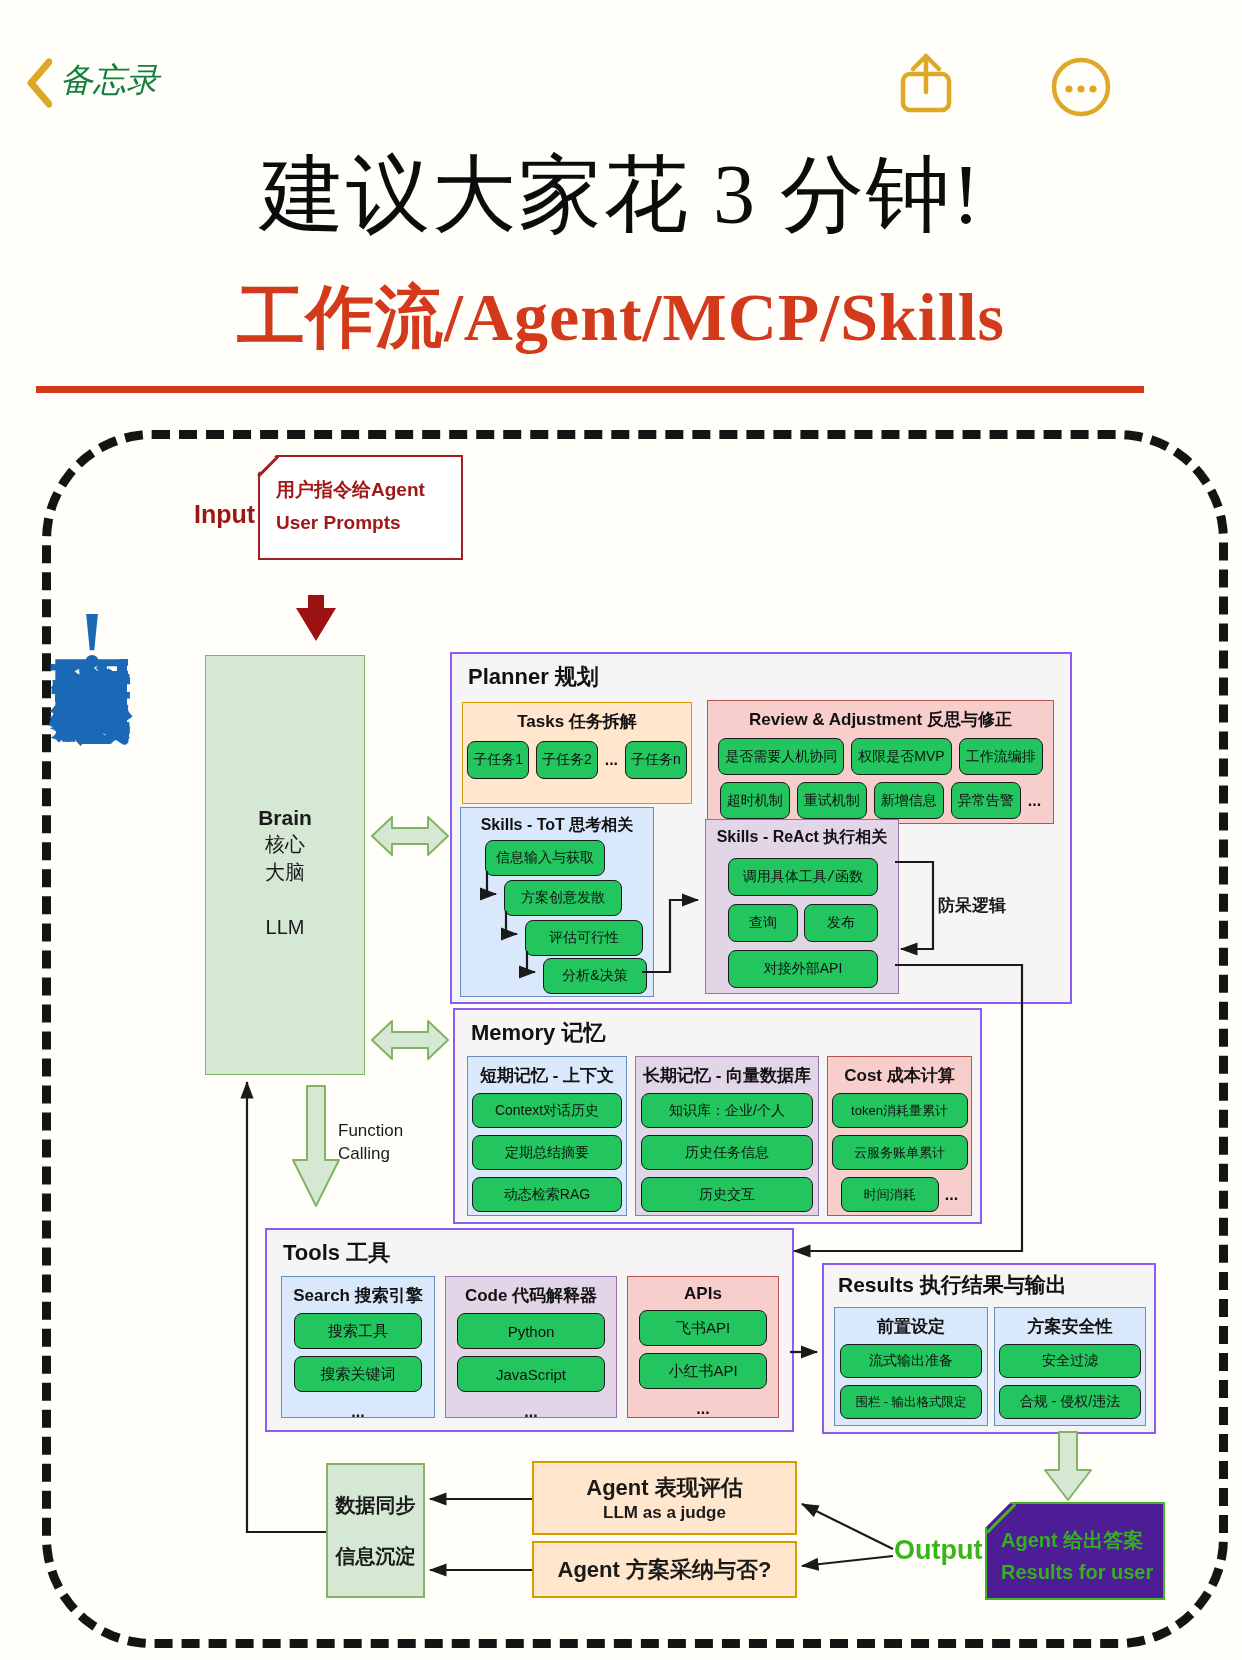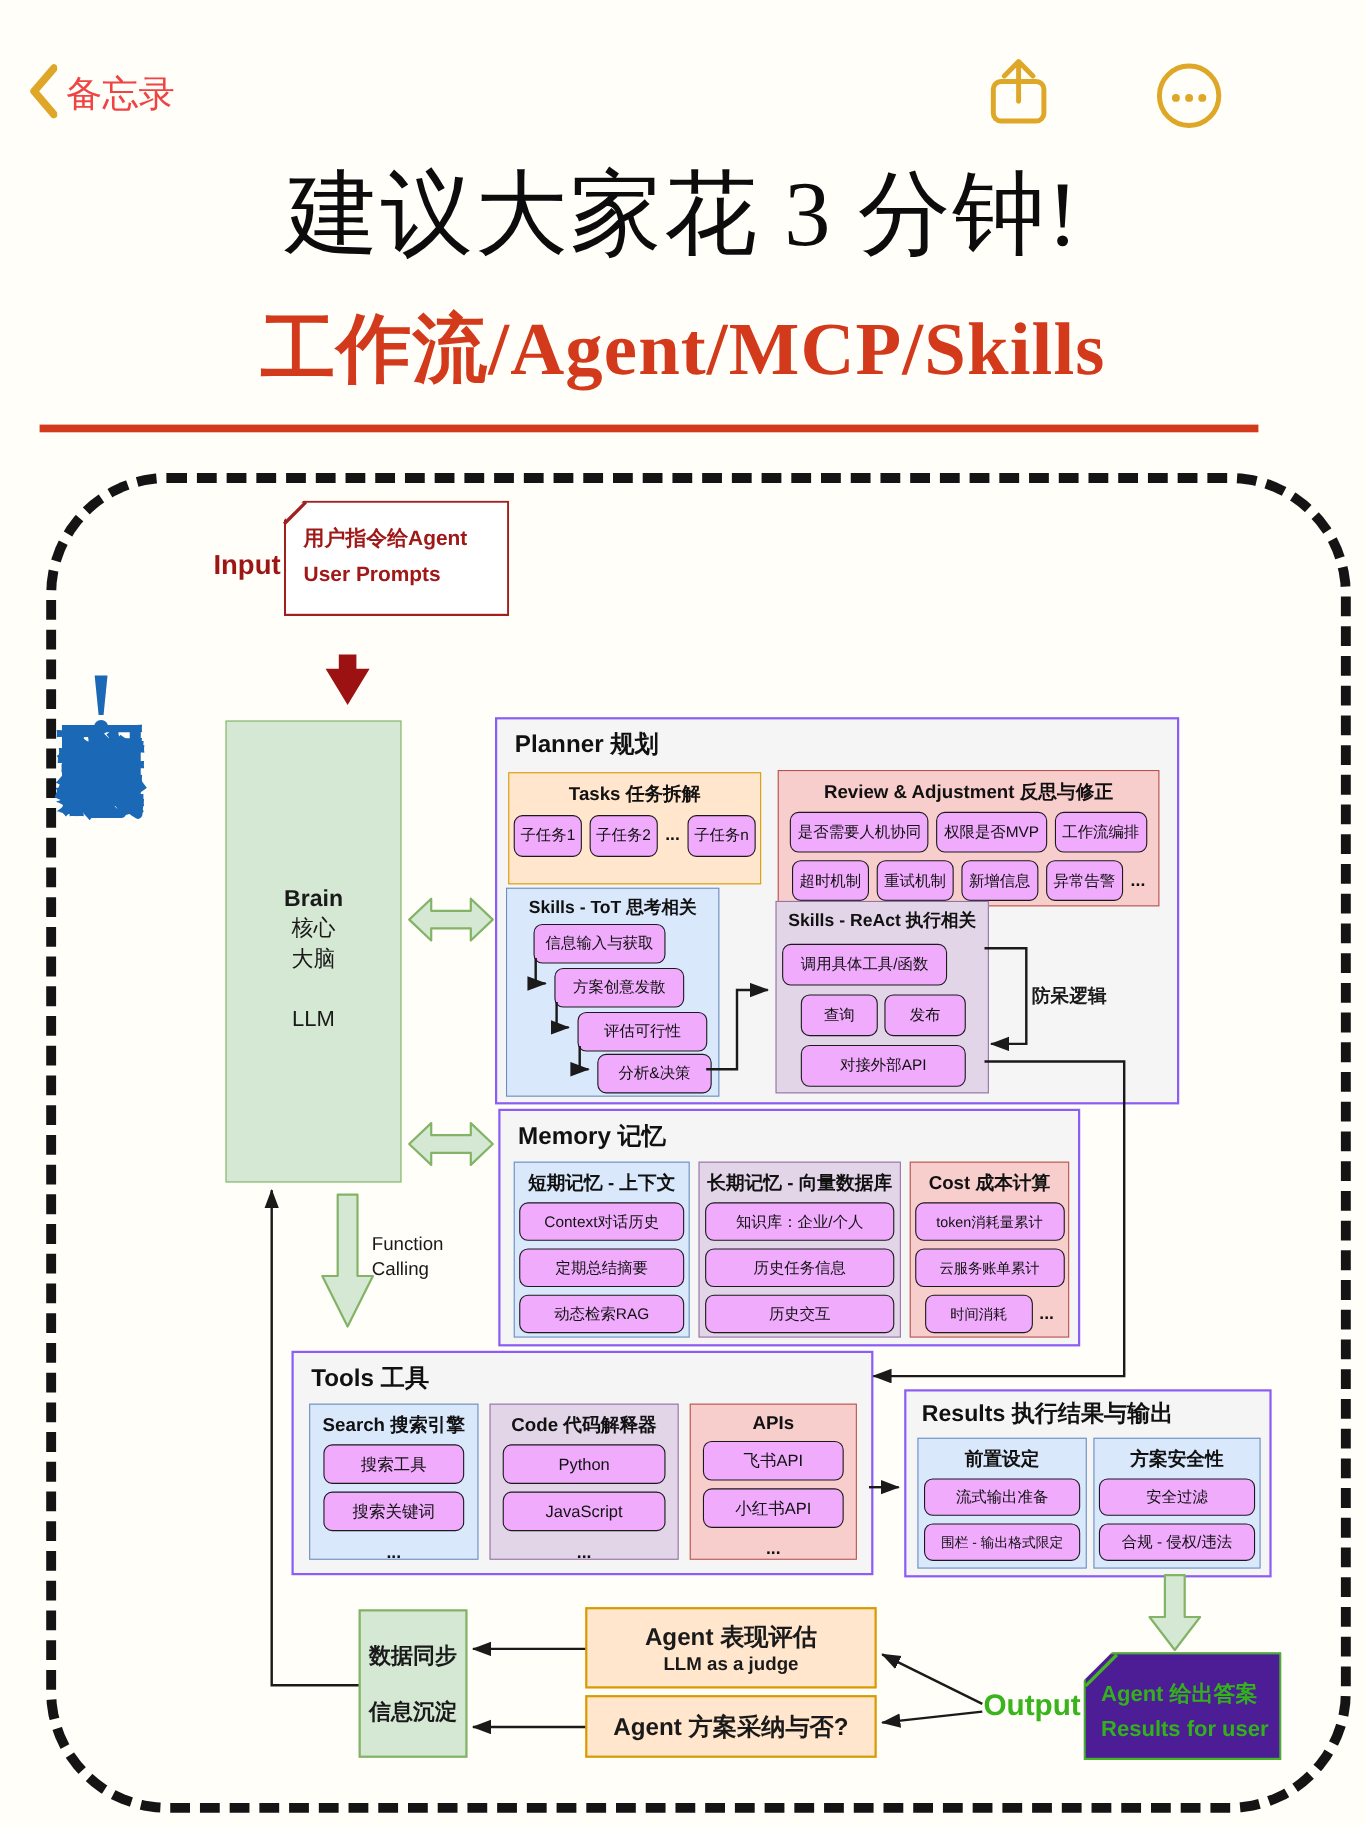--- a/index.html
+++ b/index.html
@@ -1,19 +1,19 @@
 <!DOCTYPE html>
 <html><head>
 <meta charset="utf-8">
 <style>
   html,body{margin:0;padding:0;background:#e8e8e8;}
   #canvas{position:relative;width:1242px;height:1660px;background:#fffef9;overflow:hidden;
           font-family:"Liberation Sans","DejaVu Sans",sans-serif;color:#1a1a1a;}
   
-  .nav-back{position:absolute;left:26px;top:58px;display:flex;align-items:flex-end;gap:8px;color:#ef4444;}
+  .nav-back{position:absolute;left:26px;top:58px;display:flex;align-items:flex-start;gap:8px;color:#15803d;font-style:italic;}
   .nav-back span{font-size:33px;font-weight:500;}
   .nav-icon{position:absolute;top:52px;}
   
   .title-main{position:absolute;left:0;width:1242px;top:138px;text-align:center;margin:0;
      font-family:"Liberation Serif","DejaVu Serif",serif;font-weight:400;font-size:84px;color:#0c0c0c;letter-spacing:2px;}
   .title-sub{position:absolute;left:0;width:1242px;top:272px;text-align:center;margin:0;
      font-family:"Liberation Serif","DejaVu Serif",serif;font-weight:900;font-size:68px;color:#d23a1b;letter-spacing:1px;}
   .title-underline{position:absolute;left:36px;top:386px;width:1108px;height:7px;background:#d23a1b;}
   
   #frame{position:absolute;left:42px;top:430px;width:1168px;height:1200px;border:9px dashed #141414;border-radius:110px;}
@@ -22,21 +22,21 @@
   
   .sec{position:absolute;background:#f5f5f5;border:2px solid #8b5cf6;}
   .sec-title{position:absolute;left:16px;top:8px;font-size:22px;font-weight:bold;color:#111;}
   .sub{position:absolute;border-width:1.6px;border-style:solid;}
   .sub-title{text-align:center;font-weight:bold;font-size:17px;padding-top:7px;color:#111;}
   .blue{background:#dae8fc;border-color:#6c8ebf;}
   .purple{background:#e1d5e7;border-color:#9673a6;}
   .pink{background:#f8cecc;border-color:#b85450;}
   .orange{background:#ffe6cc;border-color:#d79b00;}
   .green{background:#d5e8d4;border-color:#82b366;}
-  .chip{background:#f0abfc;border:1.6px solid #1a1a1a;border-radius:8px;display:flex;align-items:center;justify-content:center;
+  .chip{background:#22c55e;border:1.6px solid #1a1a1a;border-radius:8px;display:flex;align-items:center;justify-content:center;
         font-size:15px;color:#111;white-space:nowrap;}
   .chip-abs{position:absolute;}
   .row{display:flex;gap:7px;align-items:center;justify-content:center;}
   .dots{font-size:16px;font-weight:bold;color:#111;}
   .stack{display:flex;flex-direction:column;gap:7px;align-items:center;margin-top:6px;}
   
   .input-label{position:absolute;left:194px;top:500px;font-size:25px;font-weight:bold;color:#9c1616;}
   .prompt-box{position:absolute;left:258px;top:455px;width:205px;height:105px;background:#fff;border:2.5px solid #a02020;
       clip-path:polygon(18px 0,100% 0,100% 100%,0 100%,0 18px);padding:16px 0 0 16px;box-sizing:border-box;}
   .prompt-box div{font-size:19px;font-weight:bold;color:#a01818;line-height:1.75;}
@@ -181,21 +181,21 @@
     <div id="tot" class="sub blue">
       <div class="sub-title">Skills - ToT 思考相关</div>
       <span class="chip chip-abs" style="left:24px;top:32px;width:118px;">信息输入与获取</span>
       <span class="chip chip-abs" style="left:43px;top:72px;width:116px;">方案创意发散</span>
       <span class="chip chip-abs" style="left:64px;top:112px;width:116px;">评估可行性</span>
       <span class="chip chip-abs" style="left:82px;top:150px;width:102px;">分析&amp;决策</span>
     </div>
 
     <div id="react" class="sub purple">
       <div class="sub-title">Skills - ReAct 执行相关</div>
-      <span class="chip chip-abs" style="left:5px;top:38px;width:148px;">调用具体工具/函数</span>
+      <span class="chip chip-abs" style="left:22px;top:38px;width:148px;font-family:Liberation Mono, monospace;">调用具体工具/函数</span>
       <span class="chip chip-abs" style="left:22px;top:84px;width:68px;">查询</span>
       <span class="chip chip-abs" style="left:98px;top:84px;width:72px;">发布</span>
       <span class="chip chip-abs" style="left:22px;top:130px;width:148px;">对接外部API</span>
     </div>
   </div>
   <div class="loop-label">防呆逻辑</div>
 
   <div id="memory" class="sec">
     <div class="sec-title">Memory 记忆</div>
     <div id="mem-short" class="sub blue">

